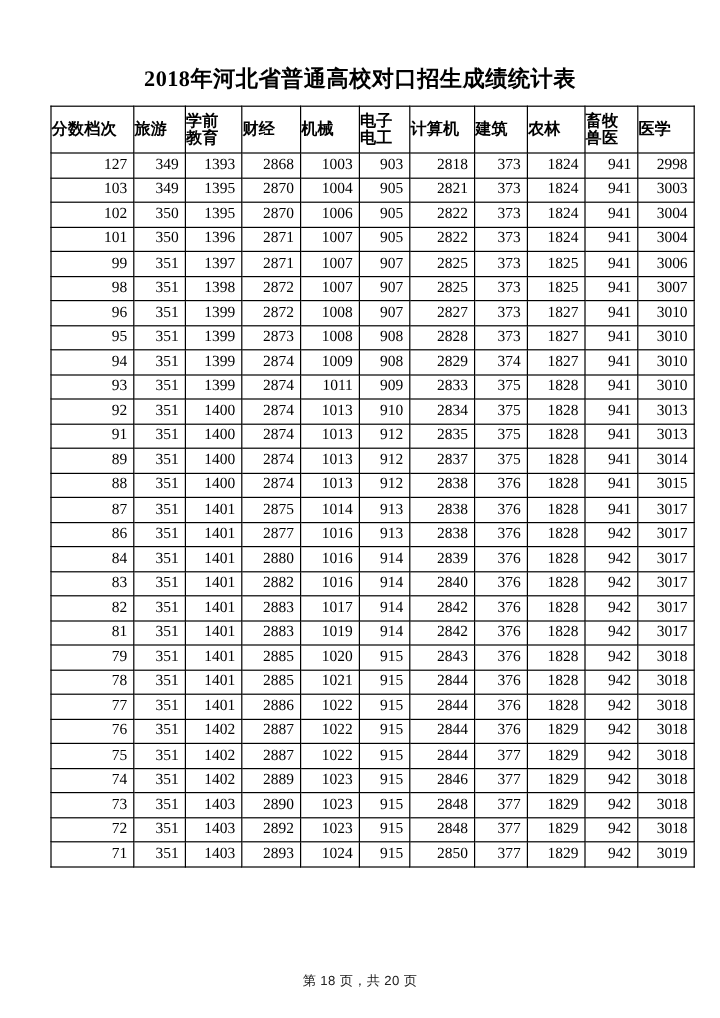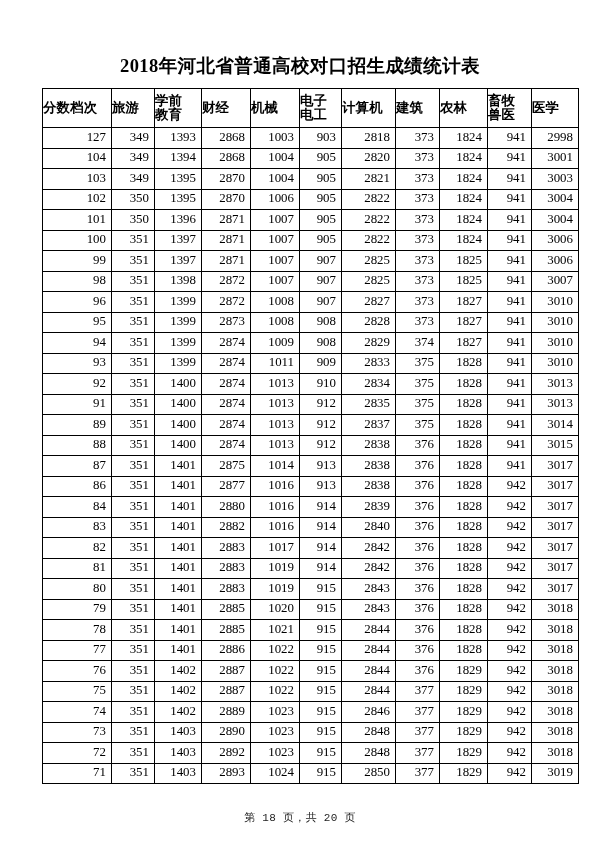--- a/index.html
+++ b/index.html
@@ -86,21 +86,21 @@
   col.c9 { width: 44px; }
   col.c10 { width: 47px; }
 
   .footer {
     position: absolute;
     left: 0;
     top: 810px;
     width: 600px;
     text-align: center;
     font-size: 11px;
-    font-family: Liberation Mono, monospace;
+    font-family: Liberation Sans, sans-serif;
     color: #222;
     letter-spacing: 0.3px;
   }
 </style>
 </head>
 <body>
 
 <div class="page">
 
   <div class="doc-title">2018年河北省普通高校对口招生成绩统计表</div>
@@ -168,33 +168,20 @@
             <td>2868</td>
             <td>1003</td>
             <td>903</td>
             <td>2818</td>
             <td>373</td>
             <td>1824</td>
             <td>941</td>
             <td>2998</td>
           </tr>
           <tr>
-            <td>104</td>
-            <td>349</td>
-            <td>1394</td>
-            <td>2868</td>
-            <td>1004</td>
-            <td>905</td>
-            <td>2820</td>
-            <td>373</td>
-            <td>1824</td>
-            <td>941</td>
-            <td>3001</td>
-          </tr>
-          <tr>
             <td>103</td>
             <td>349</td>
             <td>1395</td>
             <td>2870</td>
             <td>1004</td>
             <td>905</td>
             <td>2821</td>
             <td>373</td>
             <td>1824</td>
             <td>941</td>
@@ -220,33 +207,20 @@
             <td>2871</td>
             <td>1007</td>
             <td>905</td>
             <td>2822</td>
             <td>373</td>
             <td>1824</td>
             <td>941</td>
             <td>3004</td>
           </tr>
           <tr>
-            <td>100</td>
-            <td>351</td>
-            <td>1397</td>
-            <td>2871</td>
-            <td>1007</td>
-            <td>905</td>
-            <td>2822</td>
-            <td>373</td>
-            <td>1824</td>
-            <td>941</td>
-            <td>3006</td>
-          </tr>
-          <tr>
             <td>99</td>
             <td>351</td>
             <td>1397</td>
             <td>2871</td>
             <td>1007</td>
             <td>907</td>
             <td>2825</td>
             <td>373</td>
             <td>1825</td>
             <td>941</td>
@@ -441,33 +415,20 @@
             <td>2883</td>
             <td>1019</td>
             <td>914</td>
             <td>2842</td>
             <td>376</td>
             <td>1828</td>
             <td>942</td>
             <td>3017</td>
           </tr>
           <tr>
-            <td>80</td>
-            <td>351</td>
-            <td>1401</td>
-            <td>2883</td>
-            <td>1019</td>
-            <td>915</td>
-            <td>2843</td>
-            <td>376</td>
-            <td>1828</td>
-            <td>942</td>
-            <td>3017</td>
-          </tr>
-          <tr>
             <td>79</td>
             <td>351</td>
             <td>1401</td>
             <td>2885</td>
             <td>1020</td>
             <td>915</td>
             <td>2843</td>
             <td>376</td>
             <td>1828</td>
             <td>942</td>

